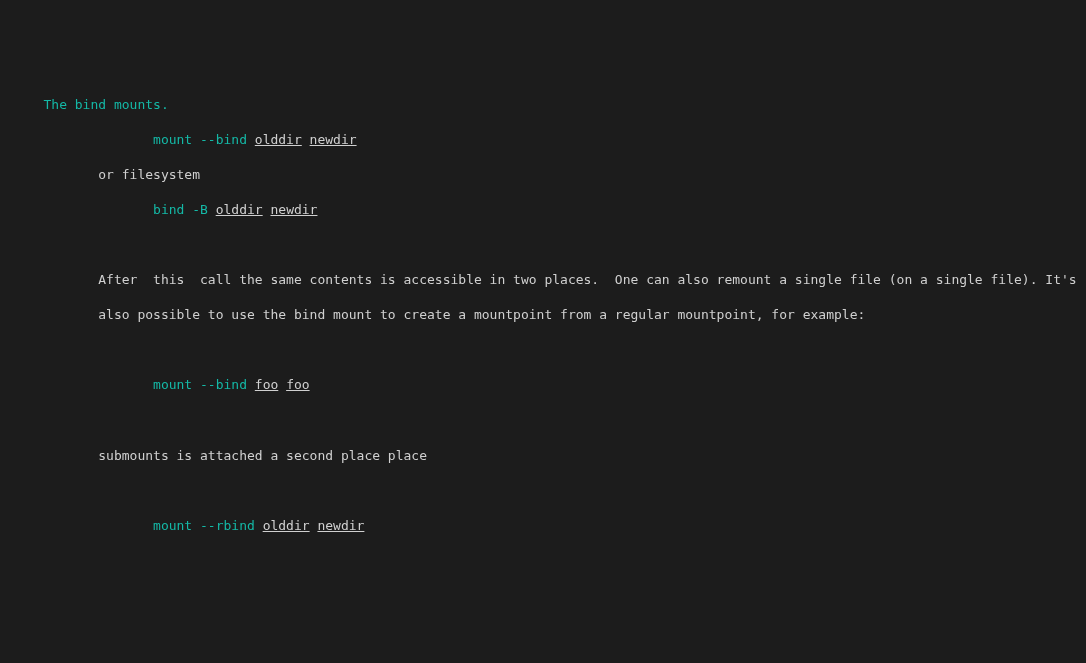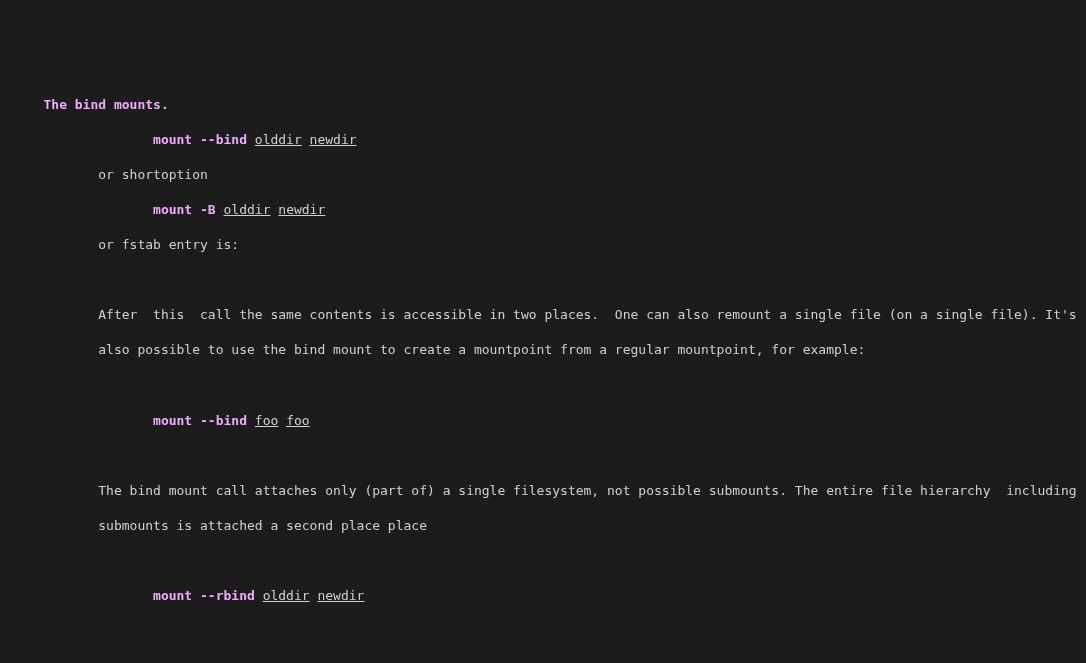--- a/index.html
+++ b/index.html
@@ -5,42 +5,40 @@
   body {
     background: #1c1c1c;
     color: #d0d0d0;
     font-family: "Menlo", "Monaco", "Consolas", monospace;
     font-size: 13px;
     line-height: 1.35;
     margin: 0;
     padding: 8px 20px 20px 20px;
     white-space: pre;
   }
-  .b { font-weight: bold; color: #f0abfc; }
+  .b { font-weight: normal; color: #14b8a6; }
   .u { text-decoration: underline; text-align: center; }
   .line { display: block; }
 </style>
 </head>
 <body>
 
 
 
 <div>
 <span class="line">   <span class="b">The bind mounts.</span></span>
 <span class="line">                 <span class="b">mount --bind</span> <span class="u">olddir</span> <span class="u">newdir</span></span>
-<span class="line">          <span>or shortoption</span></span>
-<span class="line">                 <span class="b">mount -B</span> <span class="u">olddir</span> <span class="u">newdir</span></span>
-<span class="line">          <span>or fstab entry is:</span></span>
+<span class="line">          <span>or filesystem</span></span>
+<span class="line">                 <span class="b">bind -B</span> <span class="u">olddir</span> <span class="u">newdir</span></span>
 <span class="line"> </span>
 <span class="line">          <span>After  this  call the same contents is accessible in two places.  One can also remount a single file (on a single file). It's</span></span>
 <span class="line">          <span>also possible to use the bind mount to create a mountpoint from a regular mountpoint, for example:</span></span>
 <span class="line"> </span>
 <span class="line">                 <span class="b">mount --bind</span> <span class="u">foo</span> <span class="u">foo</span></span>
 <span class="line"> </span>
-<span class="line">          <span>The bind mount call attaches only (part of) a single filesystem, not possible submounts. The entire file hierarchy  including</span></span>
 <span class="line">          <span>submounts is attached a second place place</span></span>
 <span class="line"> </span>
 <span class="line">                 <span class="b">mount --rbind</span> <span class="u">olddir</span> <span class="u">newdir</span></span>
 
 
 
 
 
 
 

